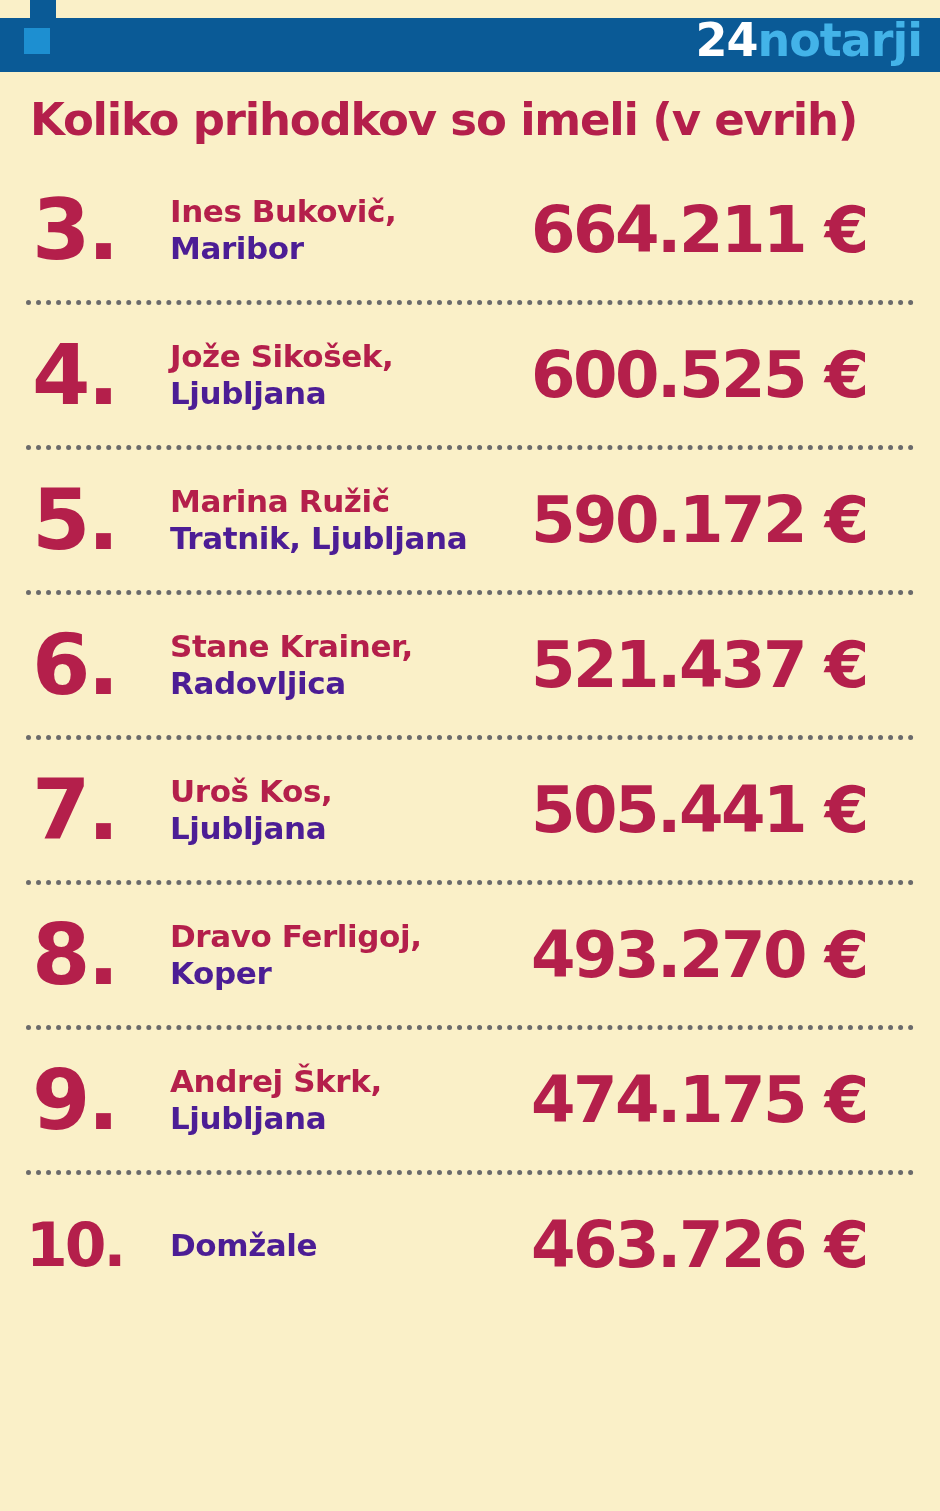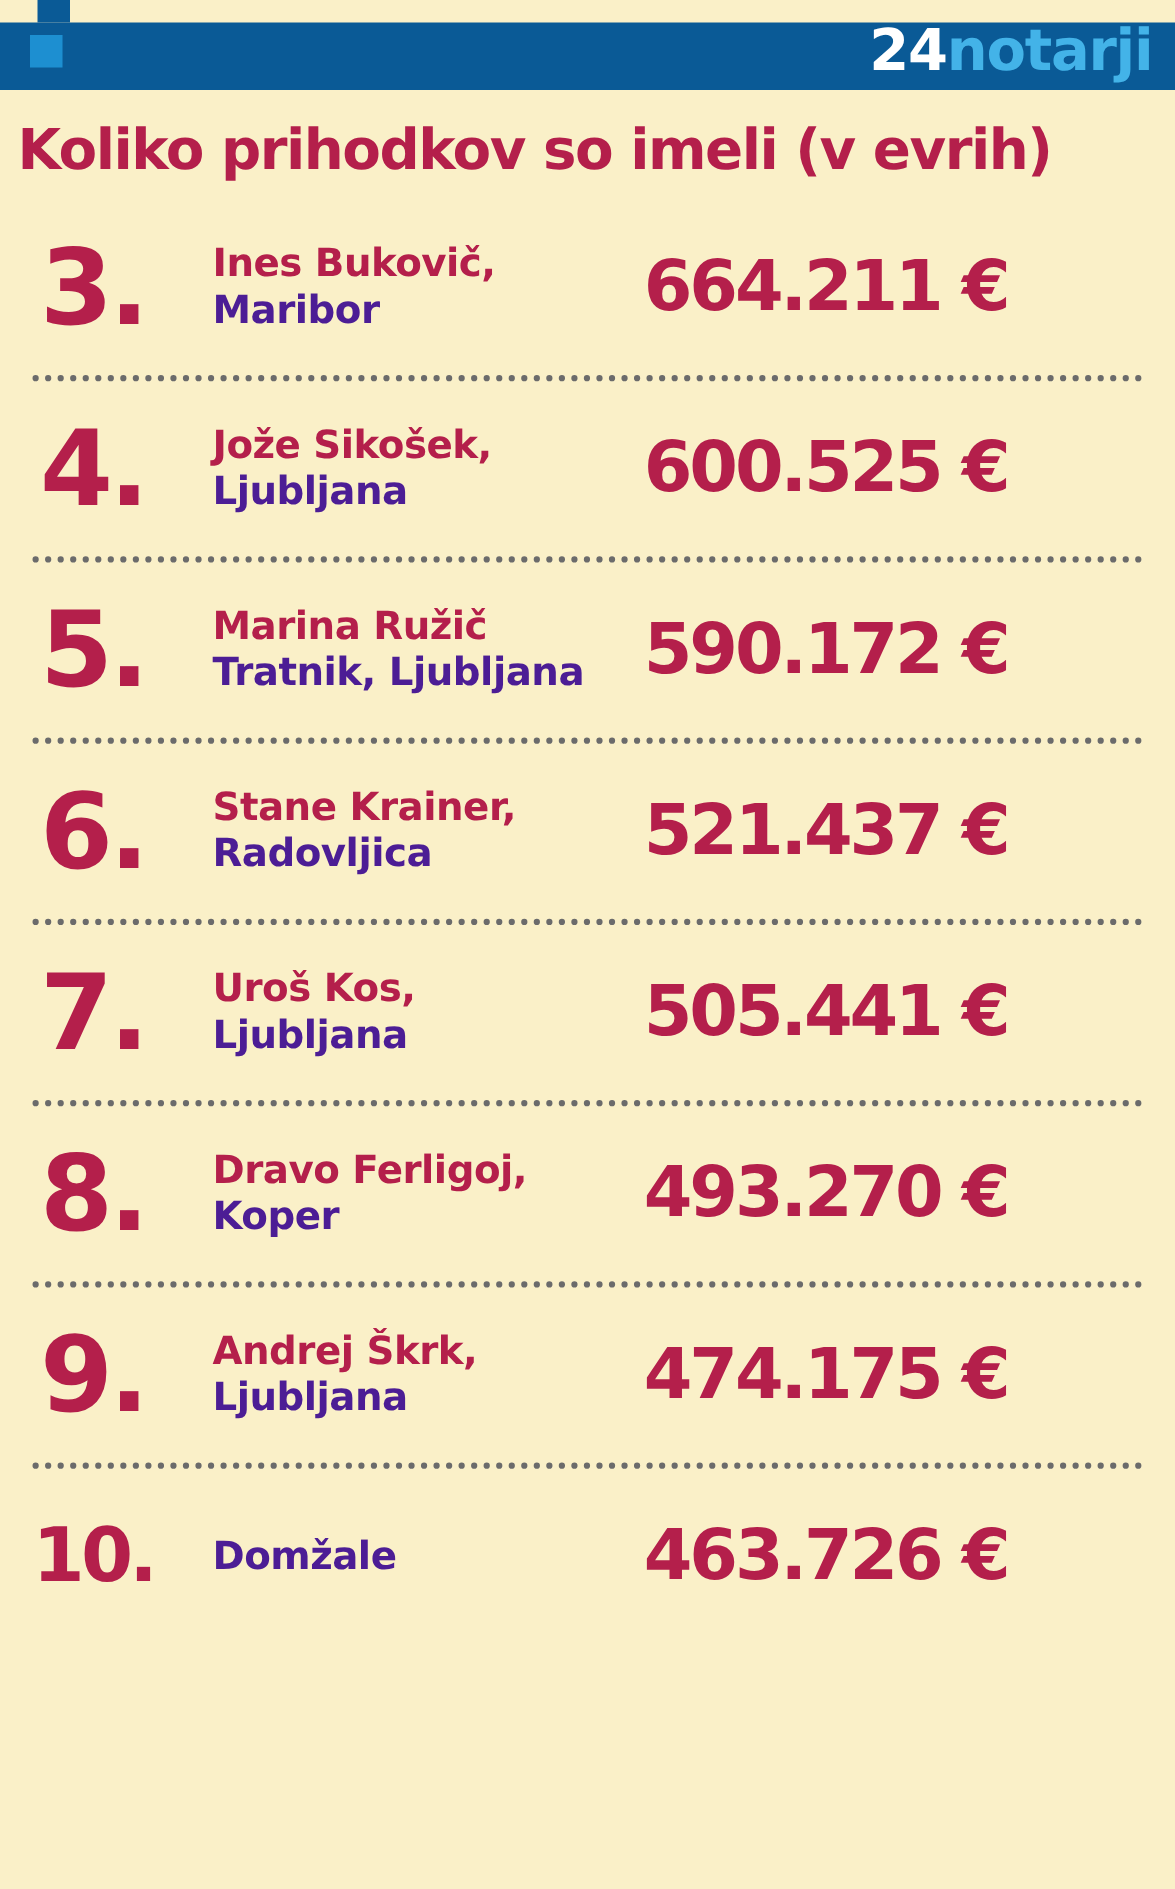--- a/index.html
+++ b/index.html
@@ -71,21 +71,21 @@
     color: #43b3e8;
   }
 
   
   .title {
     color: #b41f4b;
     font-family: "DejaVu Sans", sans-serif;
     font-weight: bold;
     font-size: 45px;
     letter-spacing: -1.2px;
-    padding: 22px 0 14px 14px;
+    padding: 22px 0 14px 30px;
     line-height: 52px;
     white-space: nowrap;
   }
 
   
   .rows {
     padding: 0 26px 0 26px;
   }
   .row {
     display: flex;
@@ -133,25 +133,26 @@
   .person .pcity {
     color: #4c1d95;
     display: block;
   }
 
   .amount {
     flex: 1 1 auto;
     color: #b41f4b;
     font-family: "DejaVu Sans", sans-serif;
     font-weight: bold;
-    font-size: 56px;
+    font-size: 64px;
     line-height: 76px;
     letter-spacing: -2.5px;
     text-align: left;
     white-space: nowrap;
+    margin-left: 16px;
   }
 </style>
 </head>
 <body>
 
 <div class="infographic">
 
   <div class="header">
     <div class="header-bar"></div>
     <div class="header-notch"></div>

